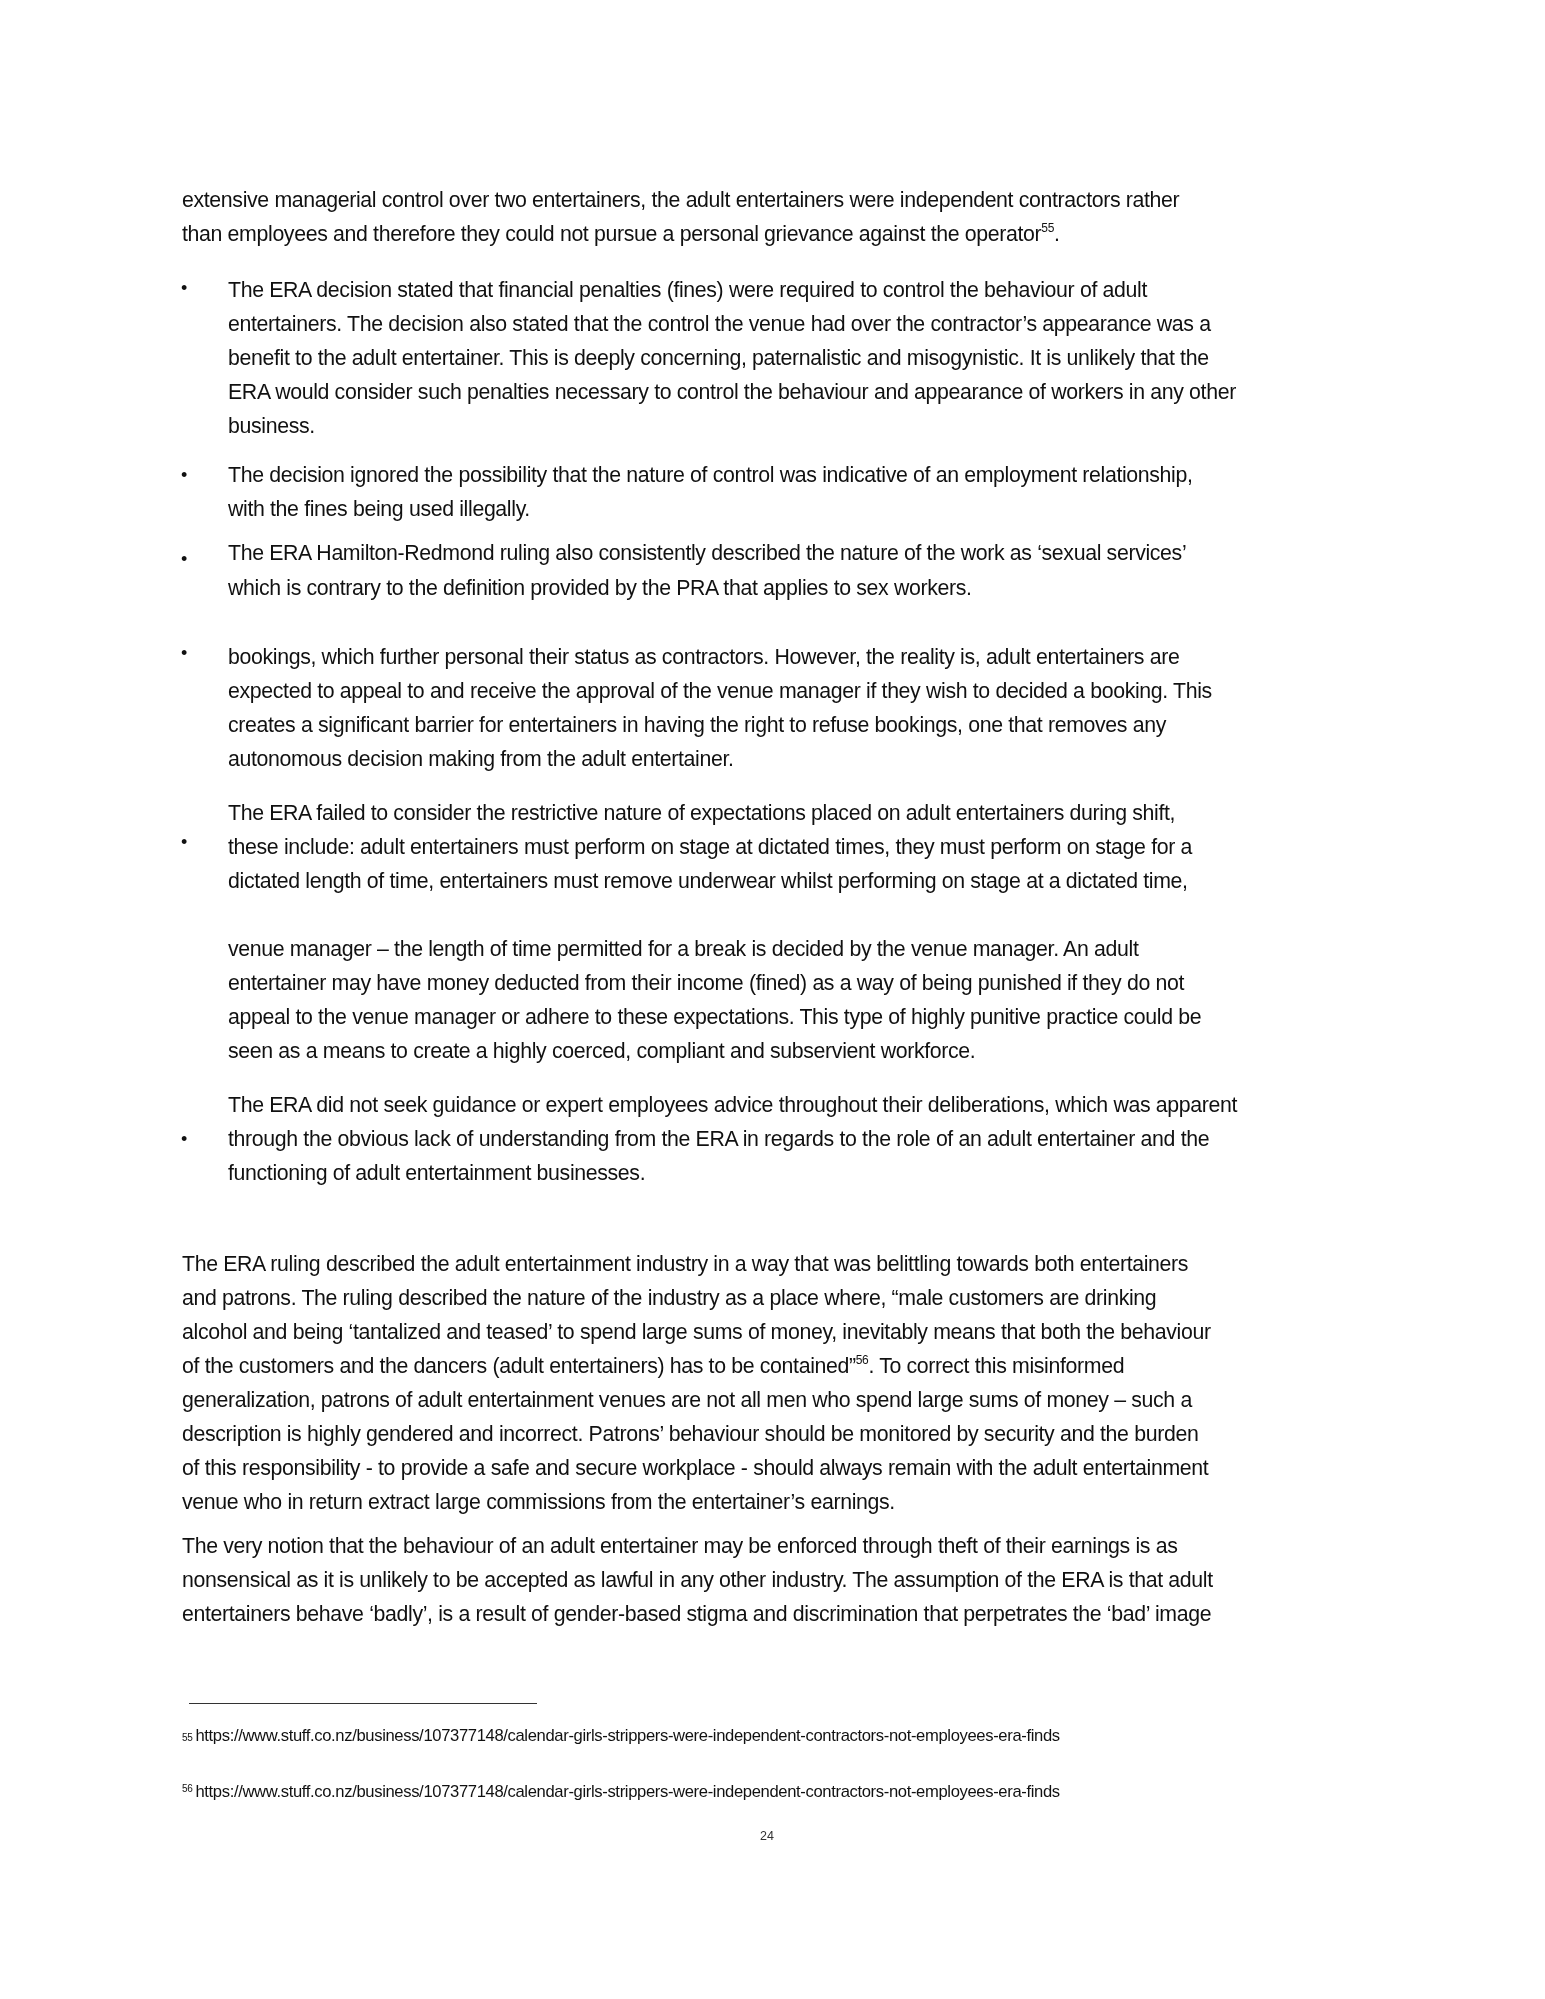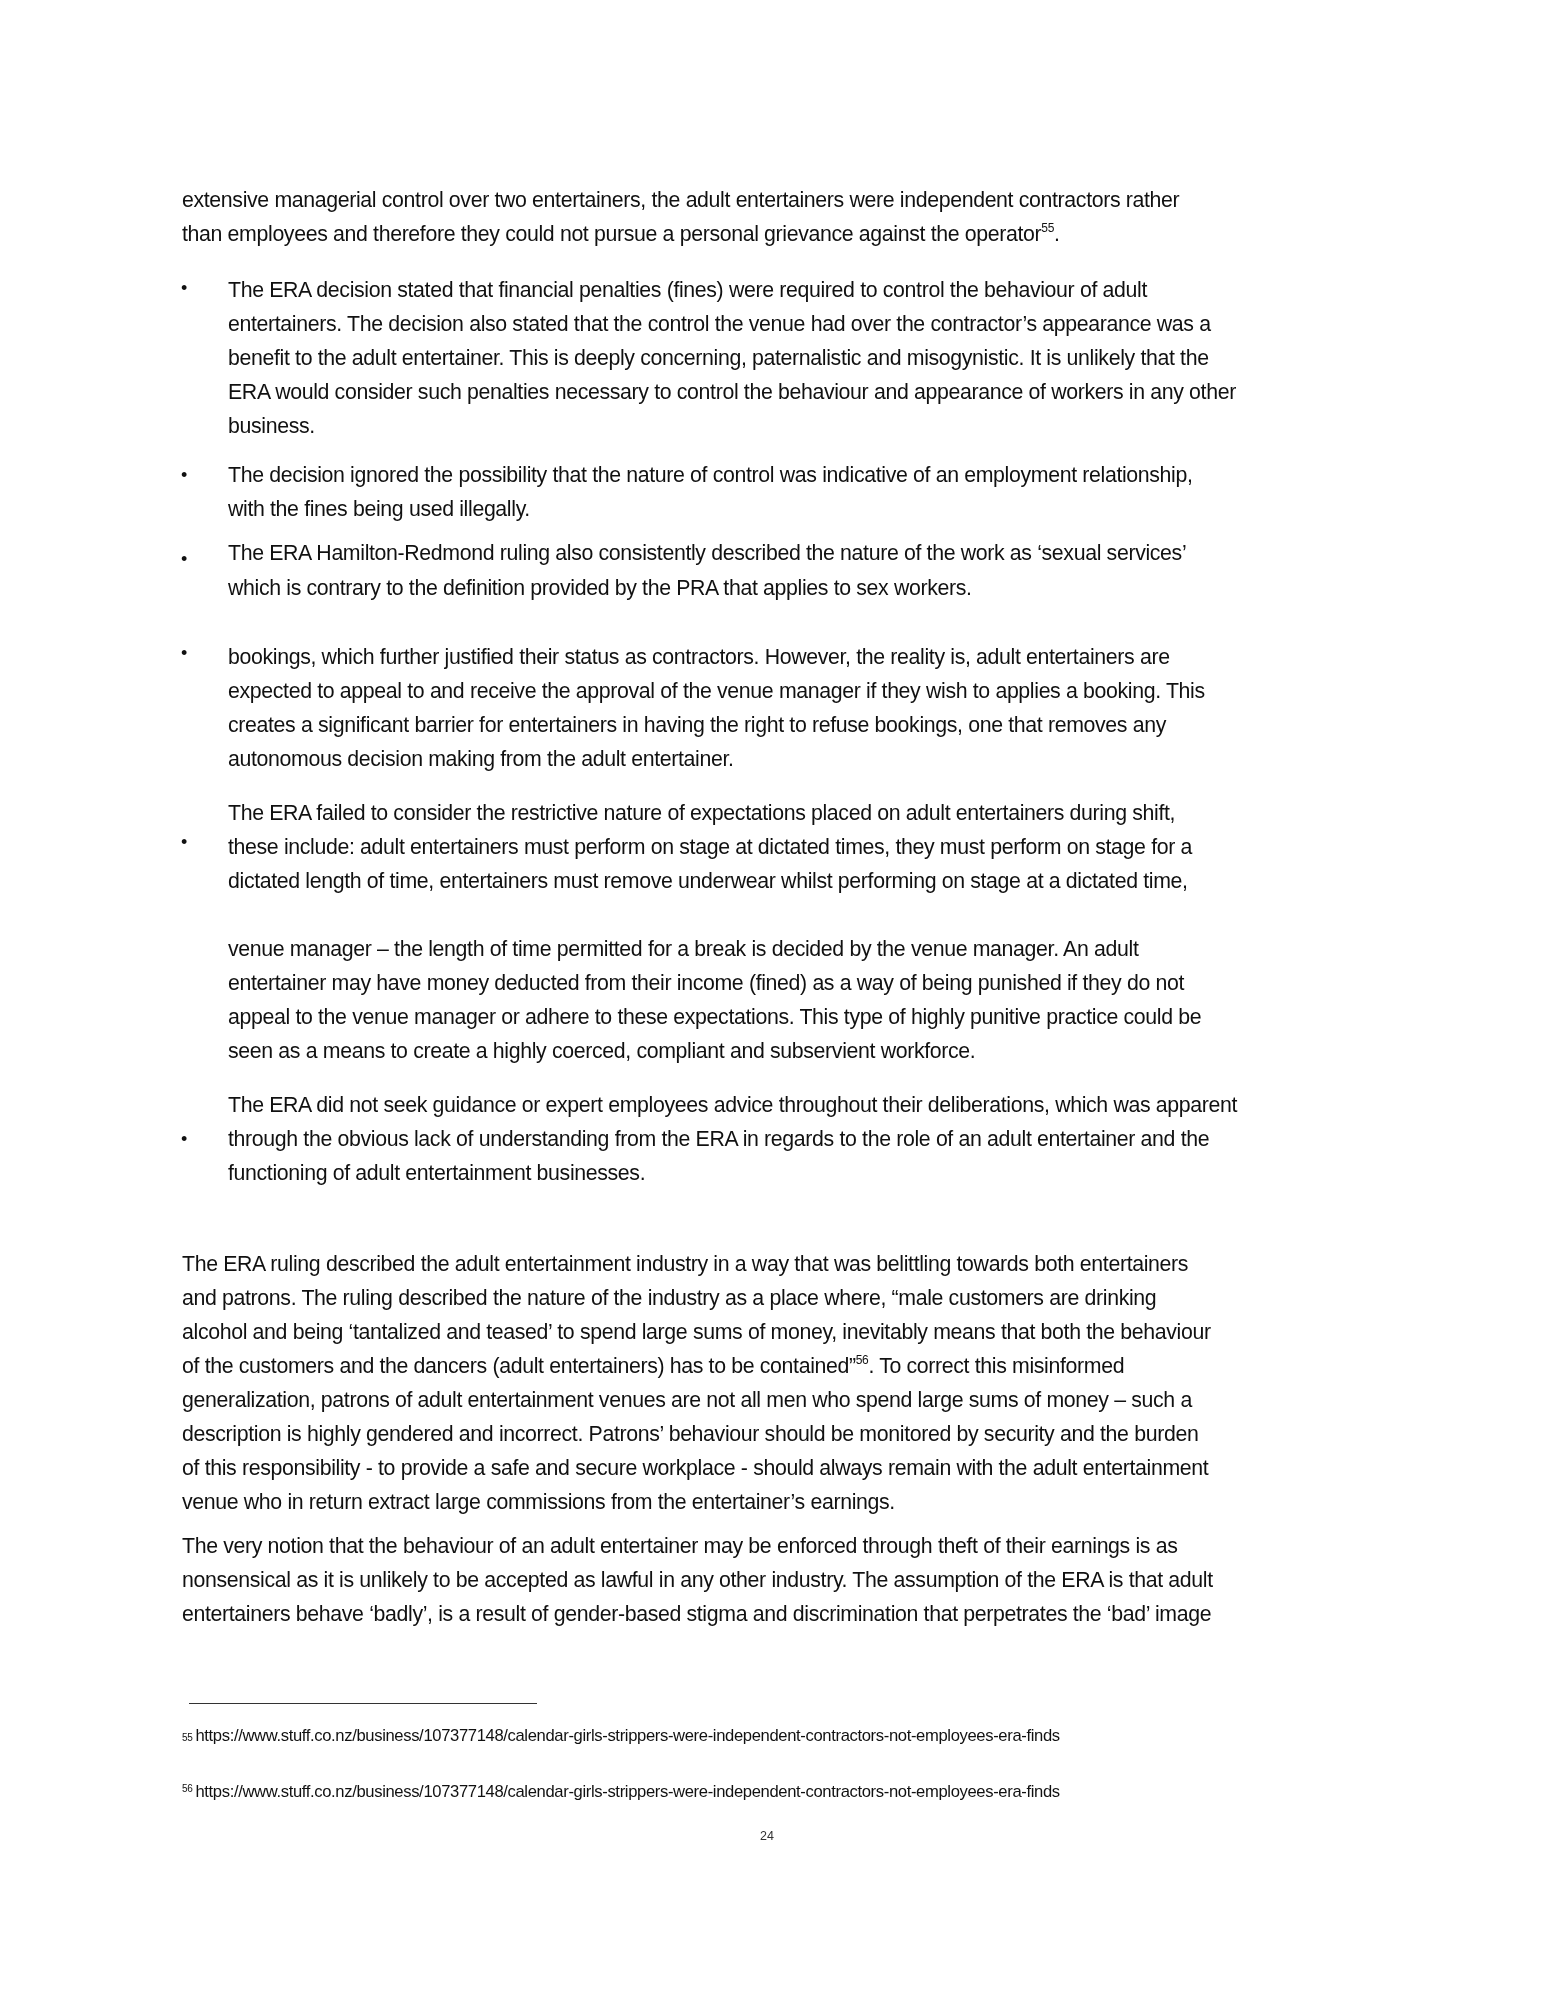--- a/index.html
+++ b/index.html
@@ -33,22 +33,22 @@
 
   <div class="bullet" style="top:465px;">•</div>
   <div class="line bline" style="top:462px;">The decision ignored the possibility that the nature of control was indicative of an employment relationship,</div>
   <div class="line bline" style="top:496px;text-align:right;">with the fines being used illegally.</div>
 
   <div class="bullet" style="top:549px;">•</div>
   <div class="line bline" style="top:540px;">The ERA Hamilton-Redmond ruling also consistently described the nature of the work as ‘sexual services’</div>
   <div class="line bline" style="top:575px;">which is contrary to the definition provided by the PRA that applies to sex workers.</div>
 
   <div class="bullet" style="top:643px;">•</div>
-  <div class="line bline" style="top:644px;">bookings, which further justified their status as contractors. However, the reality is, adult entertainers are</div>
-  <div class="line bline" style="top:678px;">expected to appeal to and receive the approval of the venue manager if they wish to applies a booking. This</div>
+  <div class="line bline" style="top:644px;">bookings, which further personal their status as contractors. However, the reality is, adult entertainers are</div>
+  <div class="line bline" style="top:678px;">expected to appeal to and receive the approval of the venue manager if they wish to decided a booking. This</div>
   <div class="line bline" style="top:712px;">creates a significant barrier for entertainers in having the right to refuse bookings, one that removes any</div>
   <div class="line bline" style="top:746px;">autonomous decision making from the adult entertainer.</div>
 
   <div class="bullet" style="top:832px;">•</div>
   <div class="line bline" style="top:800px;">The ERA failed to consider the restrictive nature of expectations placed on adult entertainers during shift,</div>
   <div class="line bline" style="top:834px;">these include: adult entertainers must perform on stage at dictated times, they must perform on stage for a</div>
   <div class="line bline" style="top:868px;">dictated length of time, entertainers must remove underwear whilst performing on stage at a dictated time,</div>
   <div class="line bline" style="top:936px;">venue manager – the length of time permitted for a break is decided by the venue manager. An adult</div>
   <div class="line bline" style="top:970px;">entertainer may have money deducted from their income (fined) as a way of being punished if they do not</div>
   <div class="line bline" style="top:1004px;">appeal to the venue manager or adhere to these expectations. This type of highly punitive practice could be</div>

